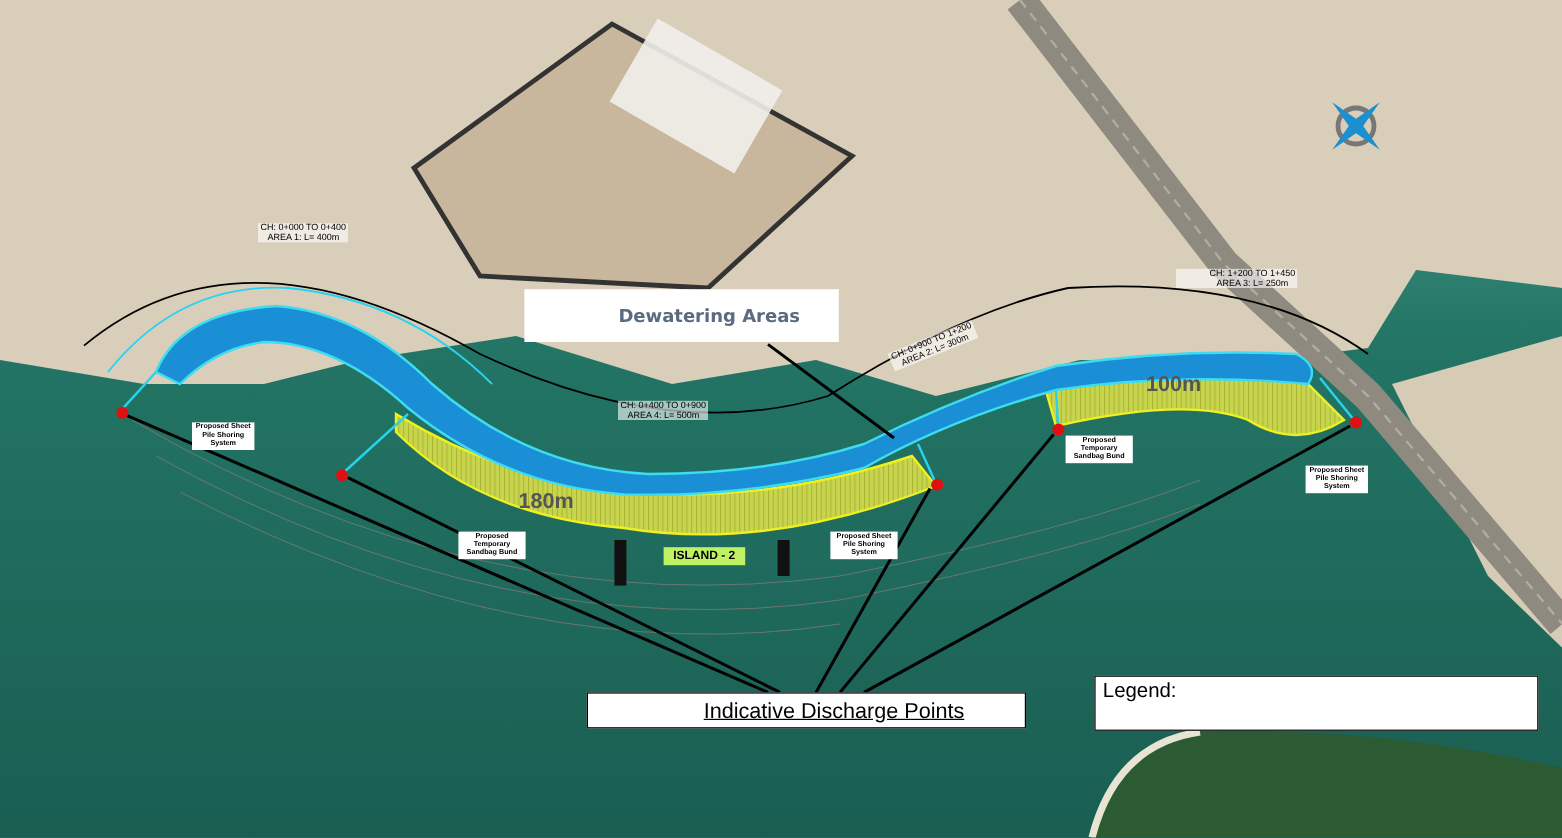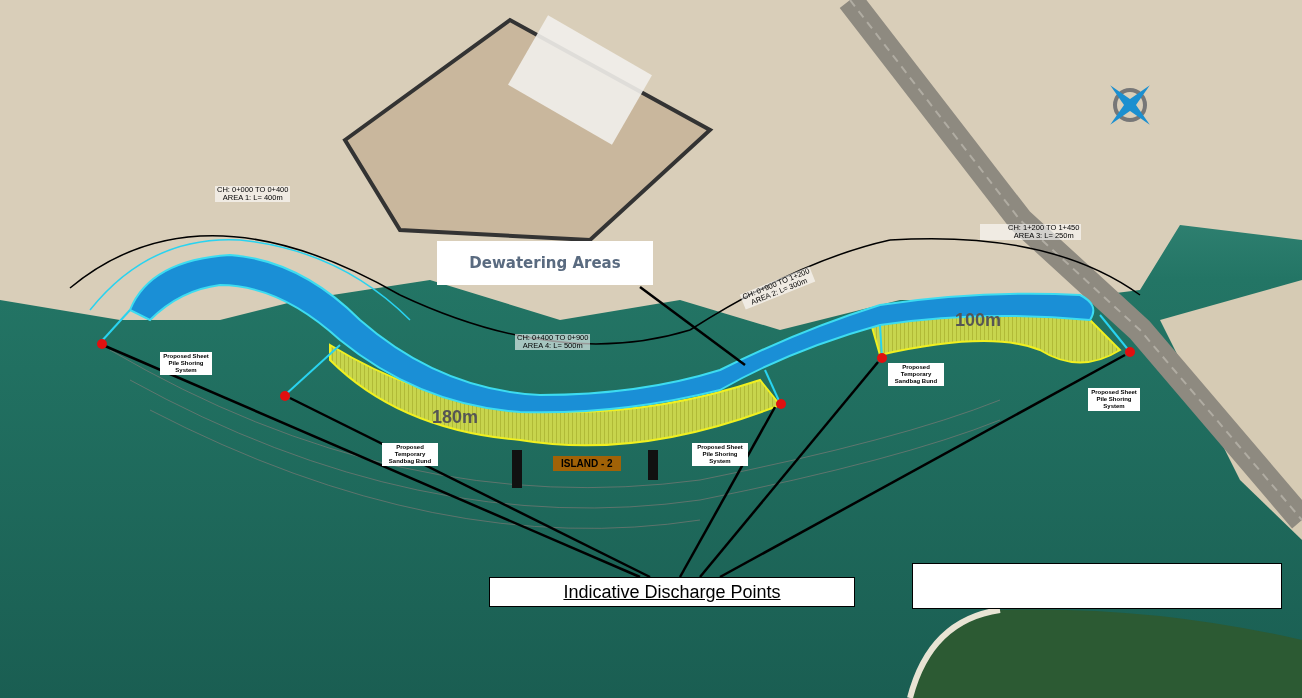--- a/index.html
+++ b/index.html
@@ -1,26 +1,26 @@
 <!DOCTYPE html>
 <html><head>
 <meta charset="utf-8">
 <style>
   html,body{margin:0;padding:0;}
   body{width:1302px;height:698px;overflow:hidden;position:relative;font-family:"Liberation Sans",sans-serif;background:#1f6b5e;}
   #map{position:absolute;left:0;top:0;width:1302px;height:698px;}
-  .label{position:absolute;background:#fff;color:#000;font-family:"Liberation Sans",sans-serif;}
+  .label{position:absolute;background:#fff;color:#000;font-family:"Liberation Sans",sans-serif;padding-left:46px;}
   .title-box{left:437px;top:241px;width:216px;height:44px;display:flex;align-items:center;justify-content:center;font-family:"DejaVu Sans",sans-serif;font-weight:bold;font-size:15px;color:#5a6b80;}
   .discharge-box{left:489px;top:577px;width:366px;height:30px;border:1.5px solid #000;display:flex;align-items:center;justify-content:center;font-size:18px;box-sizing:border-box;text-decoration:underline;}
   .legend-box{left:912px;top:563px;width:370px;height:46px;border:1.5px solid #000;box-sizing:border-box;padding:2px 6px;font-size:17px;}
   .legend-row{display:flex;align-items:center;margin-left:8px;}
   .legend-line{width:80px;height:3px;background:#29d3f0;margin-right:6px;}
   .tiny{position:absolute;background:#fff;font-size:6px;font-weight:bold;line-height:7px;padding:1px 3px;text-align:center;}
   .ch{position:absolute;font-size:7.5px;line-height:8px;text-align:center;color:#000;background:rgba(255,255,255,0.6);padding:0 2px;}
-  .island{position:absolute;left:553px;top:456px;background:#a16207;font-size:10px;font-weight:bold;padding:2px 8px;}
+  .island{position:absolute;left:553px;top:456px;background:#bef264;font-size:10px;font-weight:bold;padding:2px 8px;}
   .dim{position:absolute;font-size:18px;color:#555;font-weight:bold;}
 </style>
 </head>
 <body>
 
 <svg id="map" viewBox="0 0 1302 698" xmlns="http://www.w3.org/2000/svg">
   <defs>
     <pattern id="hatch" width="4" height="4" patternUnits="userSpaceOnUse">
       <rect width="4" height="4" fill="#e4e64a" fill-opacity="0.85"></rect>
       <line x1="0" y1="0" x2="0" y2="4" stroke="#9aa020" stroke-width="1"></line>
@@ -131,13 +131,14 @@
 <div class="tiny" style="left:382px;top:443px;width:50px;">Proposed Temporary Sandbag Bund</div>
 <div class="tiny" style="left:692px;top:443px;width:50px;">Proposed Sheet Pile Shoring System</div>
 <div class="tiny" style="left:888px;top:363px;width:50px;">Proposed Temporary Sandbag Bund</div>
 <div class="tiny" style="left:1088px;top:388px;width:46px;">Proposed Sheet Pile Shoring System</div>
 
 <div class="island">ISLAND - 2</div>
 
 <div class="label discharge-box">Indicative Discharge Points</div>
 
 <div class="label legend-box">
+  <div>Legend:</div>
 </div>
 
 </body></html>

